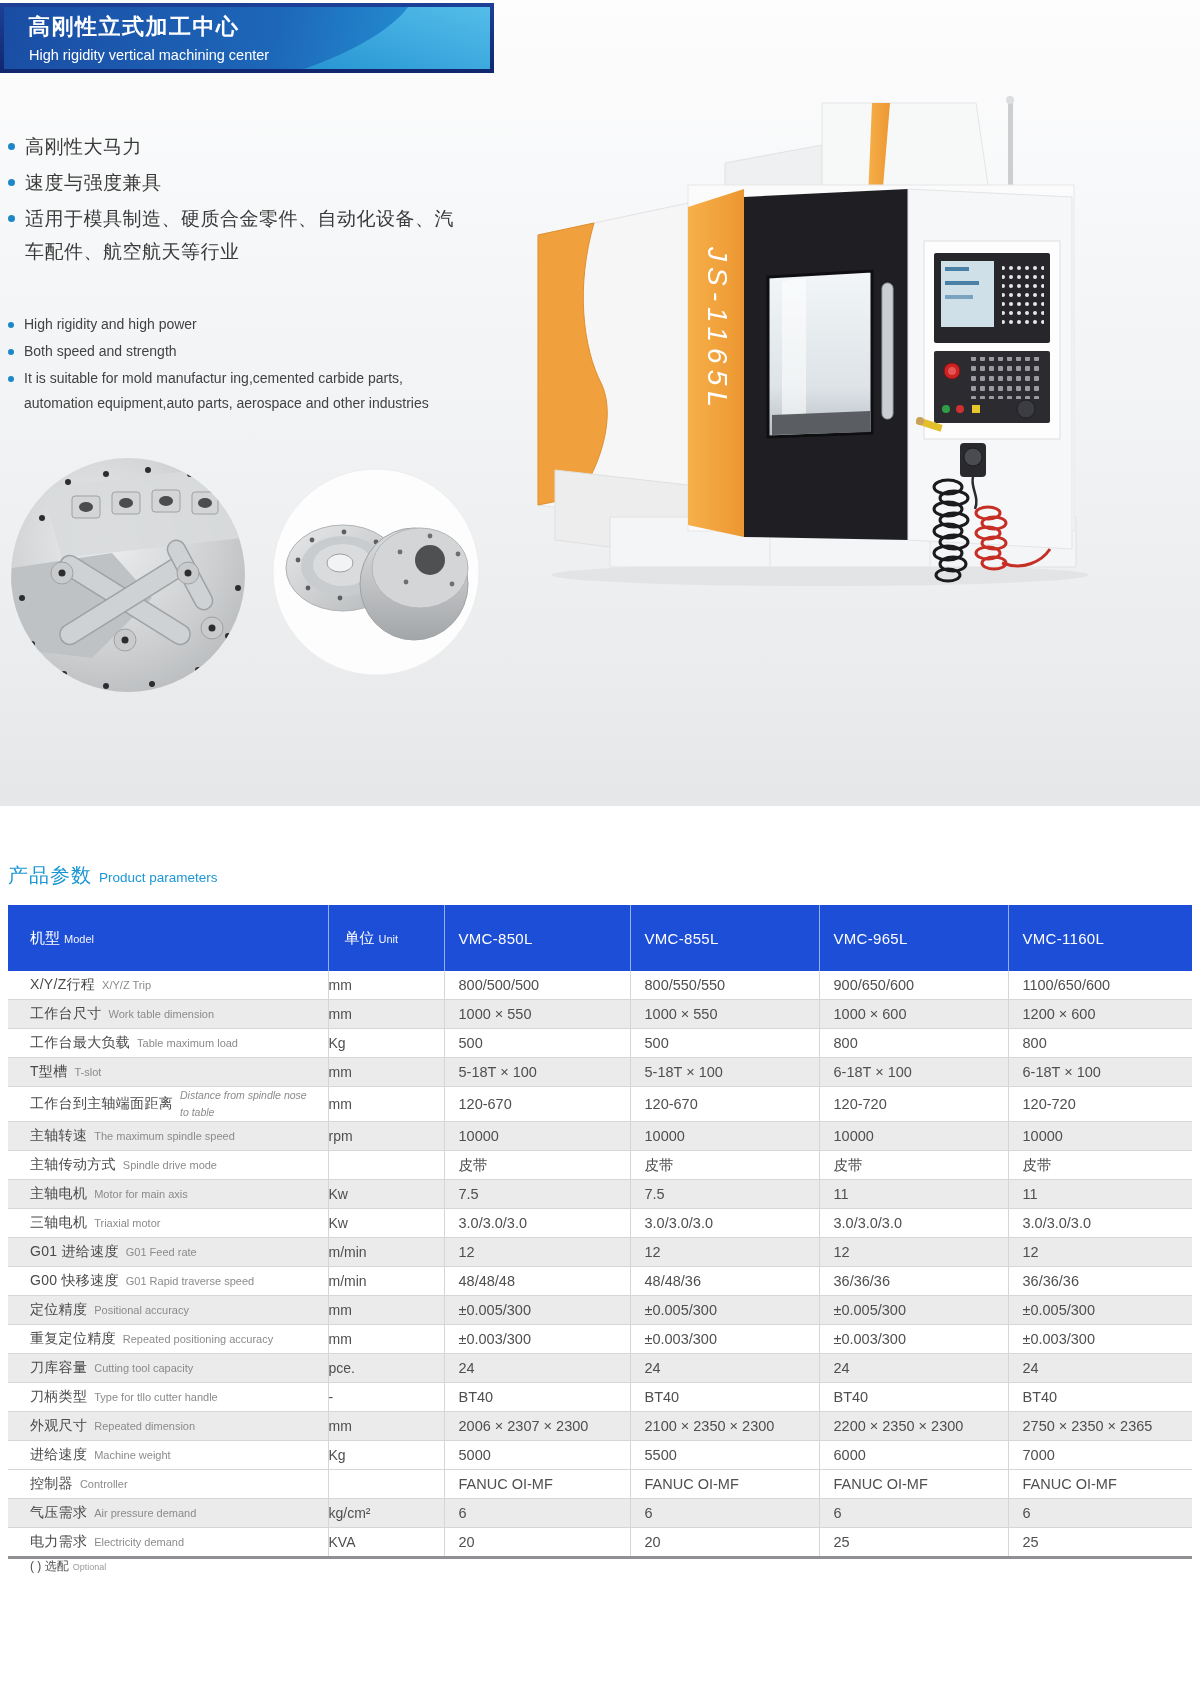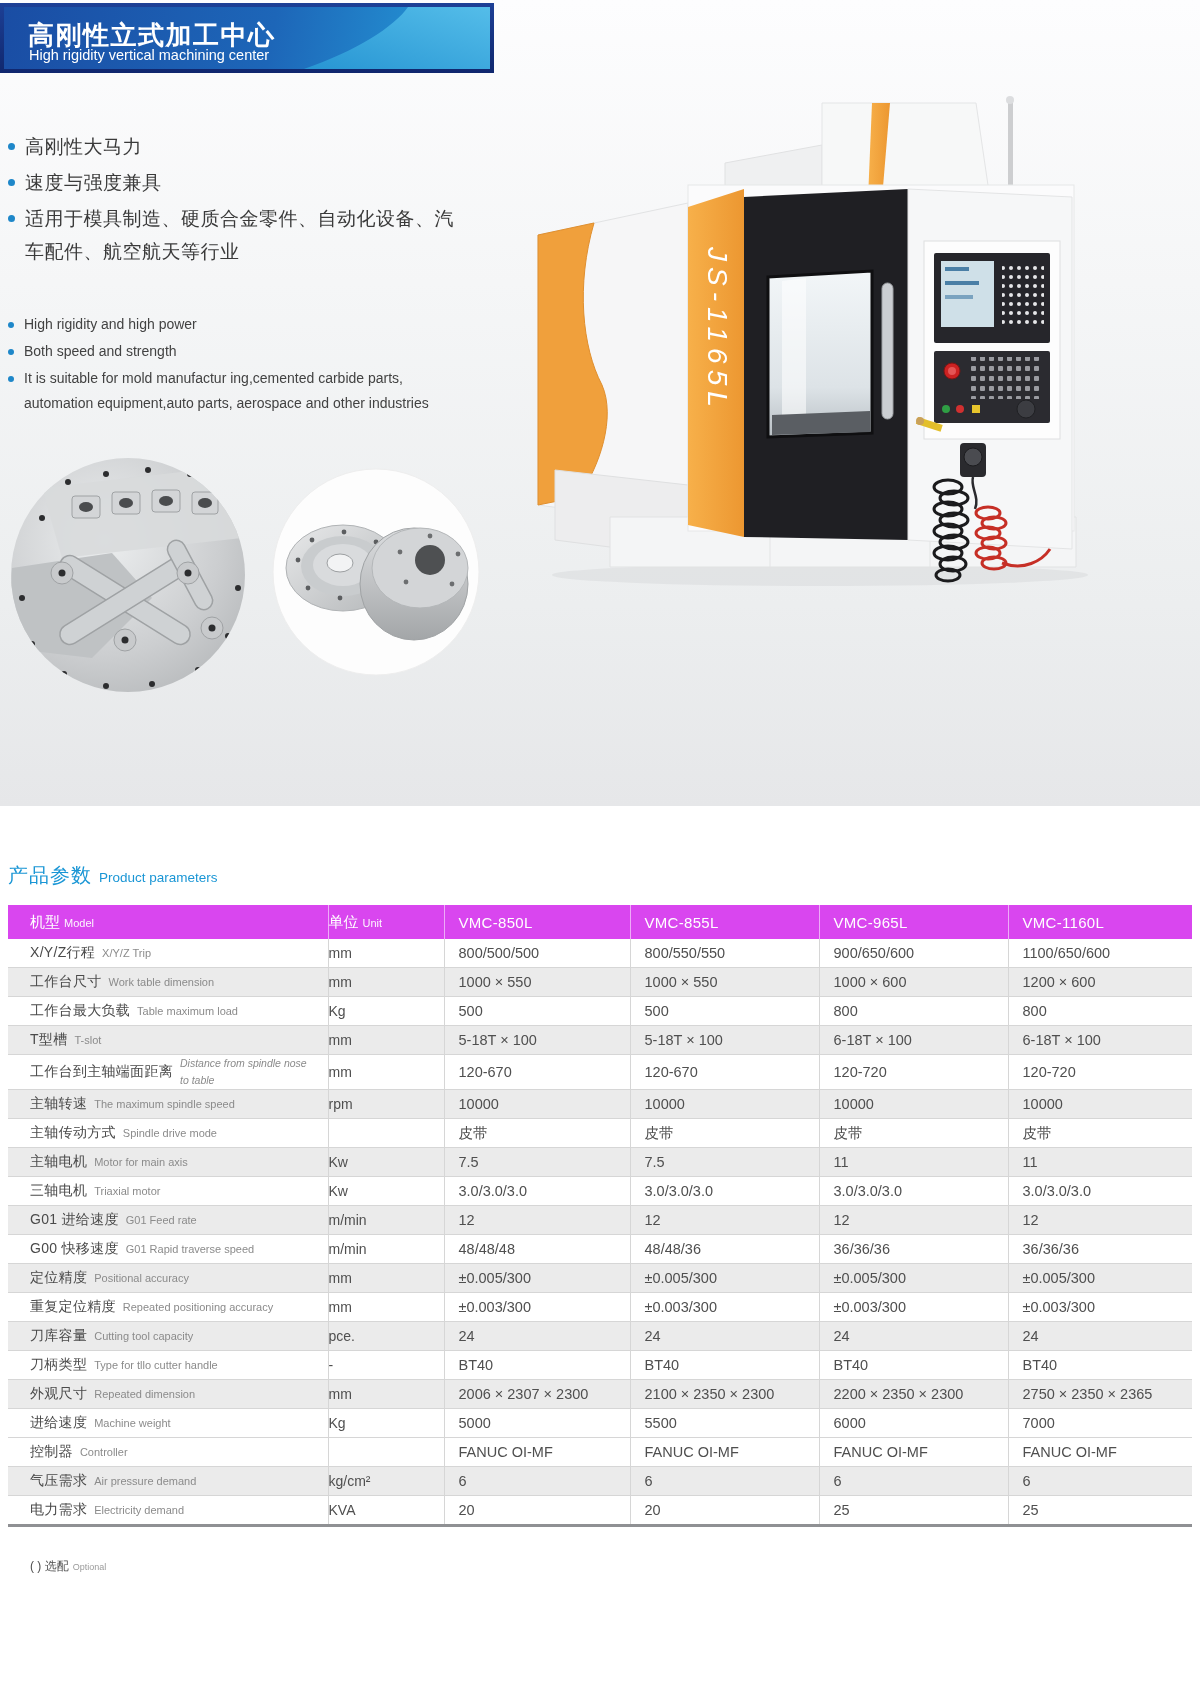--- a/index.html
+++ b/index.html
@@ -6,21 +6,21 @@
   .page{position:relative;width:1200px;height:1693px;background:#ffffff;overflow:hidden;
         font-family:"Liberation Sans","DejaVu Sans",sans-serif;}
   .hero-bg{position:absolute;left:0;top:0;width:1200px;height:806px;
            background:linear-gradient(180deg,#fdfdfe 0%,#f5f6f7 35%,#eceeef 75%,#e6e7e9 100%);}
   
   .banner{position:absolute;left:0;top:3px;width:494px;height:70px;box-sizing:border-box;
           padding:4px;background:linear-gradient(180deg,#1d4096,#10276e);}
   .banner-inner{position:relative;width:100%;height:100%;overflow:hidden;
           background:linear-gradient(100deg,#1a4da4 0%,#1d66b8 55%,#2492d3 88%,#2ba2dc 100%);}
   .banner-swoosh{position:absolute;left:0;top:0;width:100%;height:100%;}
-  .banner-title-zh{position:absolute;left:24px;top:11px;font-size:26px;font-weight:bold;
+  .banner-title-zh{position:absolute;left:24px;top:5px;font-size:22px;font-weight:bold;
           color:#fff;letter-spacing:1.5px;white-space:nowrap;}
   .banner-title-en{position:absolute;left:25px;top:40px;font-size:14.5px;color:#fff;white-space:nowrap;}
   
   ul.features{list-style:none;margin:0;padding:0;position:absolute;}
   .features-zh{left:8px;top:130px;width:450px;}
   .features-zh li{position:relative;padding-left:17px;font-size:19px;color:#3a3a3a;
                   line-height:33px;margin-bottom:3px;letter-spacing:.5px;}
   .features-zh li::before{content:'';position:absolute;left:0;top:13px;width:7px;height:7px;
                   border-radius:50%;background:#1e87c9;}
   .features-en{left:8px;top:312px;width:434px;}
@@ -31,21 +31,21 @@
   
   .machine-wrap{position:absolute;left:520px;top:85px;width:575px;height:510px;}
   .parts-wrap{position:absolute;left:2px;top:448px;width:500px;height:255px;}
   
   .section-title{position:absolute;left:8px;top:862px;color:#1a96d5;white-space:nowrap;}
   .section-title .zh{font-size:20px;letter-spacing:1px;}
   .section-title .en{font-size:13.5px;margin-left:7px;}
   
   table.params{position:absolute;left:8px;top:905px;width:1184px;border-collapse:collapse;
                table-layout:fixed;border-bottom:3px solid #8f9093;}
-  .params th{background:#d946ef;color:#fff;height:34px;font-weight:normal;padding:0;
+  .params th{background:#1d4ed8;color:#fff;height:34px;font-weight:normal;padding:16px;
              border-right:1px solid rgba(255,255,255,.55);margin-top:12px;}
   .params th:last-child{border-right:none;}
   .params th.h-label{text-align:left;padding-left:22px;font-size:15px;}
   .params th.h-unit{text-align:left;font-size:15px;}
   .params th.h-model{text-align:left;padding-left:14px;font-size:15px;letter-spacing:.3px;}
   .params th .sub{font-size:11px;margin-left:4px;opacity:.95;}
   .params td{height:28px;padding:0;border-bottom:1px solid #d6d6d6;border-right:1px solid #d6d6d6;
              font-size:14.5px;color:#4f4f4f;vertical-align:middle;}
   .params td:last-child{border-right:none;}
   .params tr.odd{background:#ffffff;}

